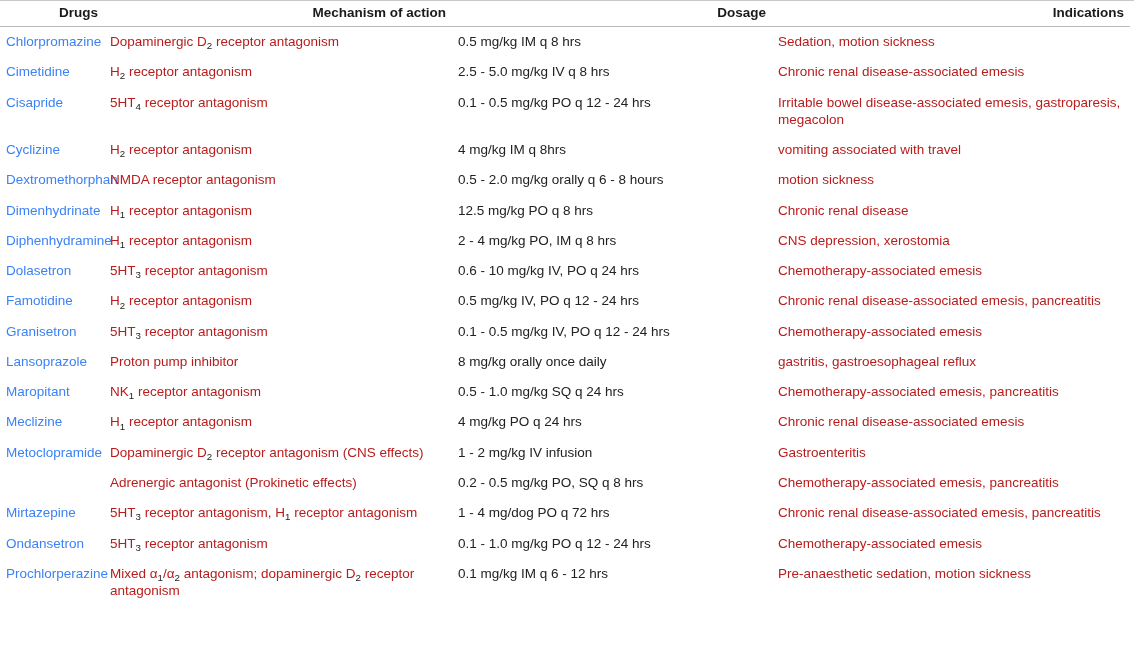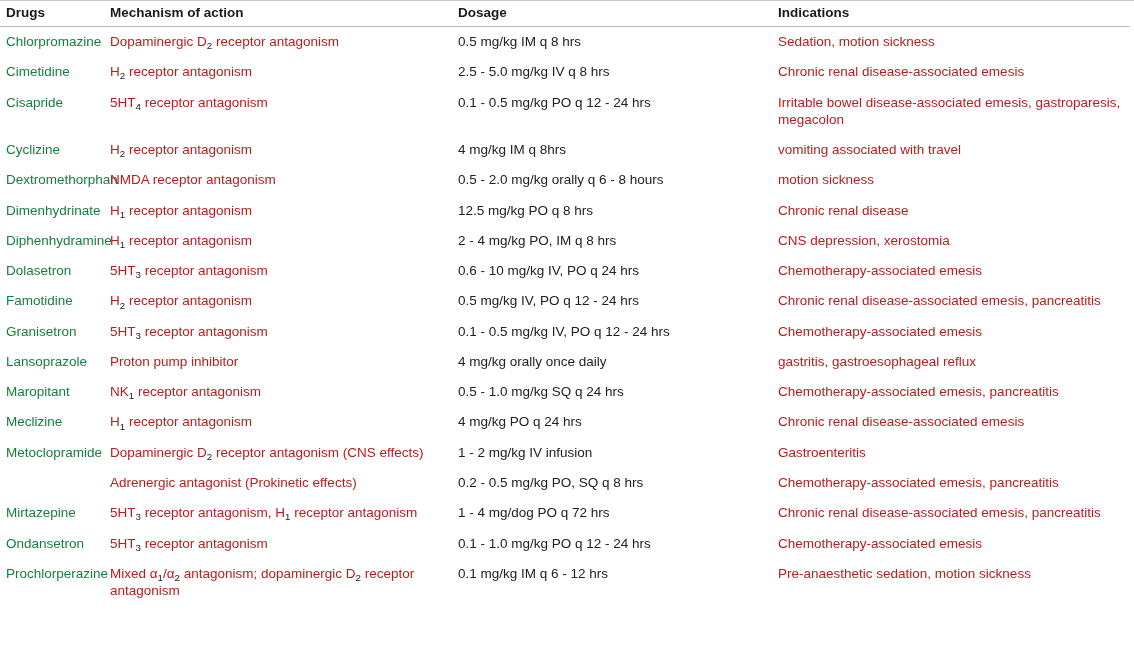--- a/index.html
+++ b/index.html
@@ -19,21 +19,21 @@
     width: 1134px;
     position: relative;
   }
   table.drug-table {
     border-collapse: collapse;
     width: 1130px;
     margin: 0;
     table-layout: fixed;
   }
   table.drug-table thead th {
-    text-align: left;
+    text-align: right;
     font-weight: bold;
     font-size: 13.5px;
     color: #1a1a1a;
     padding: 4px 6px 6px 6px;
     border-bottom: 1px solid #bbbbbb;
     vertical-align: top;
   }
   table.drug-table tbody td {
     vertical-align: top;
     padding: 6px 6px 7px 6px;
@@ -43,21 +43,21 @@
   }
   col.c-drug    { width: 104px; }
   col.c-mech    { width: 348px; }
   col.c-dose    { width: 320px; }
   col.c-indic   { width: 358px; }
   .lnk {
     color: #b91c1c;
     text-decoration: none;
   }
   .drugname {
-    color: #15803d;
+    color: #3b82f6;
     white-space: nowrap;
     margin-top: 8px;
   }
   .plain { color: #b91c1c; }
   sub {
     font-size: 0.72em;
     vertical-align: baseline;
     position: relative;
     top: 0.32em;
   }
@@ -144,21 +144,21 @@
         </tr>
         <tr>
           <td><a class="lnk drugname" href="#">Granisetron</a></td>
           <td><span class="plain">5HT</span><sub>3</sub><span class="plain"> receptor antagonism</span></td>
           <td>0.1 - 0.5 mg/kg IV, PO q 12 - 24 hrs</td>
           <td><span class="plain">Chemotherapy-associated emesis</span></td>
         </tr>
         <tr>
           <td><a class="lnk drugname" href="#">Lansoprazole</a></td>
           <td><span class="plain">Proton pump inhibitor</span></td>
-          <td>4 mg/kg orally once daily</td>
+          <td>8 mg/kg orally once daily</td>
           <td><a class="lnk" href="#">gastritis</a><span class="plain">, gastroesophageal reflux</span></td>
         </tr>
         <tr>
           <td><a class="lnk drugname" href="#">Maropitant</a></td>
           <td><span class="plain">NK</span><sub>1</sub><span class="plain"> receptor antagonism</span></td>
           <td>0.5 - 1.0 mg/kg SQ q 24 hrs</td>
           <td><span class="plain">Chemotherapy-associated emesis, </span><a class="lnk" href="#">pancreatitis</a></td>
         </tr>
         <tr>
           <td><a class="lnk drugname" href="#">Meclizine</a></td>

